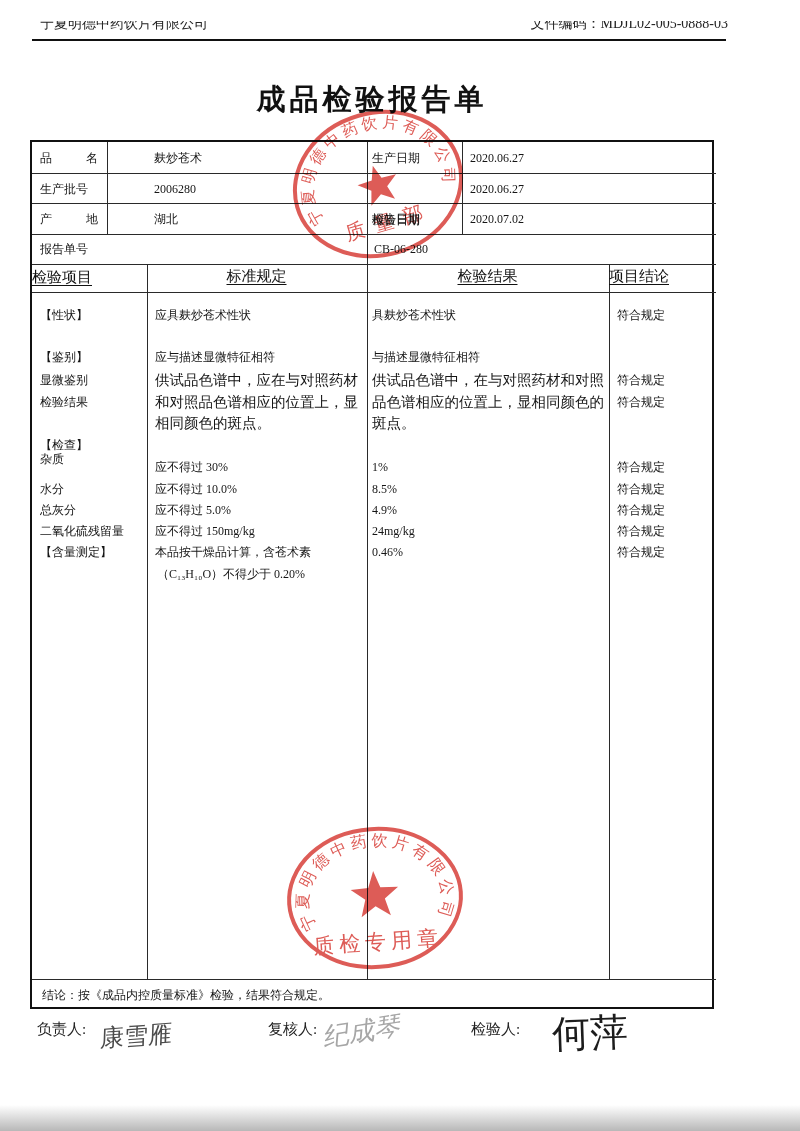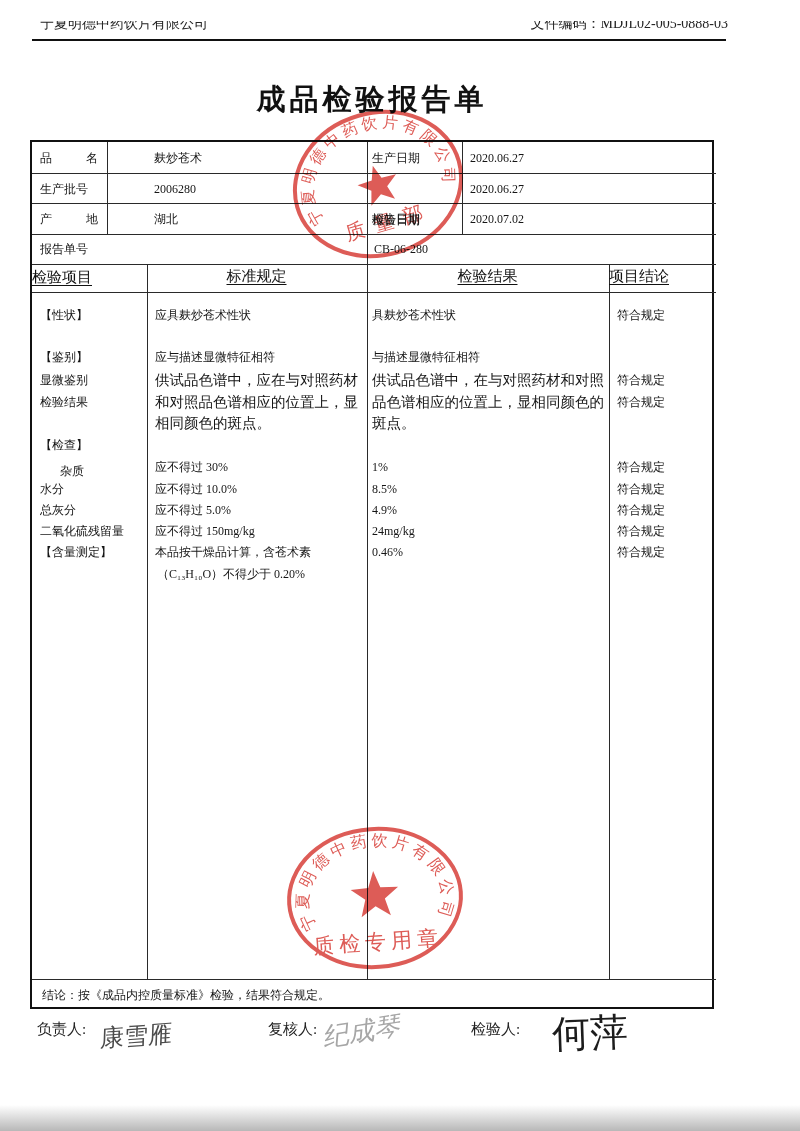--- a/index.html
+++ b/index.html
@@ -78,21 +78,21 @@
     <div class="abs colhead" style="left:0px;   top:126px; width:115px; text-align:left;">检验项目</div>
     <div class="abs colhead" style="left:115px; top:125px; width:219px; text-align:center;">标准规定</div>
     <div class="abs colhead" style="left:334px; top:125px; width:243px; text-align:center;">检验结果</div>
     <div class="abs colhead" style="left:577px; top:125px; width:107px; text-align:left;">项目结论</div>
 
     <div class="abs t" style="left:8px; top:163px;">【性状】</div>
     <div class="abs t" style="left:8px; top:205px;">【鉴别】</div>
     <div class="abs t" style="left:8px; top:228px;">显微鉴别</div>
     <div class="abs t" style="left:8px; top:250px;">检验结果</div>
     <div class="abs t" style="left:8px; top:293px;">【检查】</div>
-    <div class="abs t" style="left:8px; top:319px;margin-left:20px;">杂质</div>
+    <div class="abs t" style="left:8px; top:307px;">杂质</div>
     <div class="abs t" style="left:8px; top:337px;">水分</div>
     <div class="abs t" style="left:8px; top:358px;">总灰分</div>
     <div class="abs t" style="left:8px; top:379px;">二氧化硫残留量</div>
     <div class="abs t" style="left:8px; top:400px;">【含量测定】</div>
 
     <div class="abs t" style="left:123px; top:163px;">应具麸炒苍术性状</div>
     <div class="abs t" style="left:123px; top:205px;">应与描述显微特征相符</div>
     <div class="abs t wrap" style="left:123px; top:228px; width:208px; font-size:14.5px;">供试品色谱中，应在与对照药材和对照品色谱相应的位置上，显相同颜色的斑点。</div>
     <div class="abs t" style="left:123px; top:315px;">应不得过 30%</div>
     <div class="abs t" style="left:123px; top:337px;">应不得过 10.0%</div>

